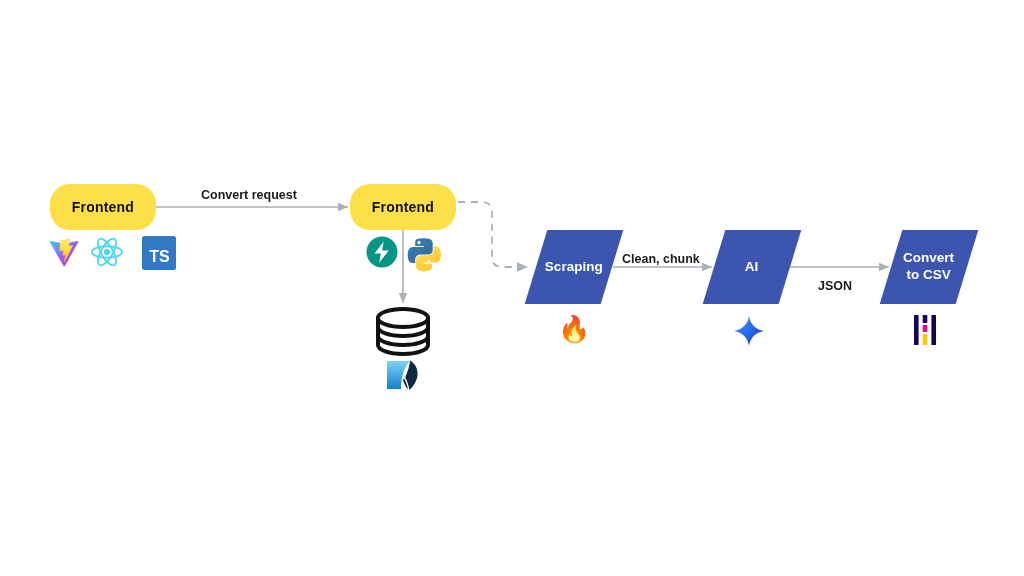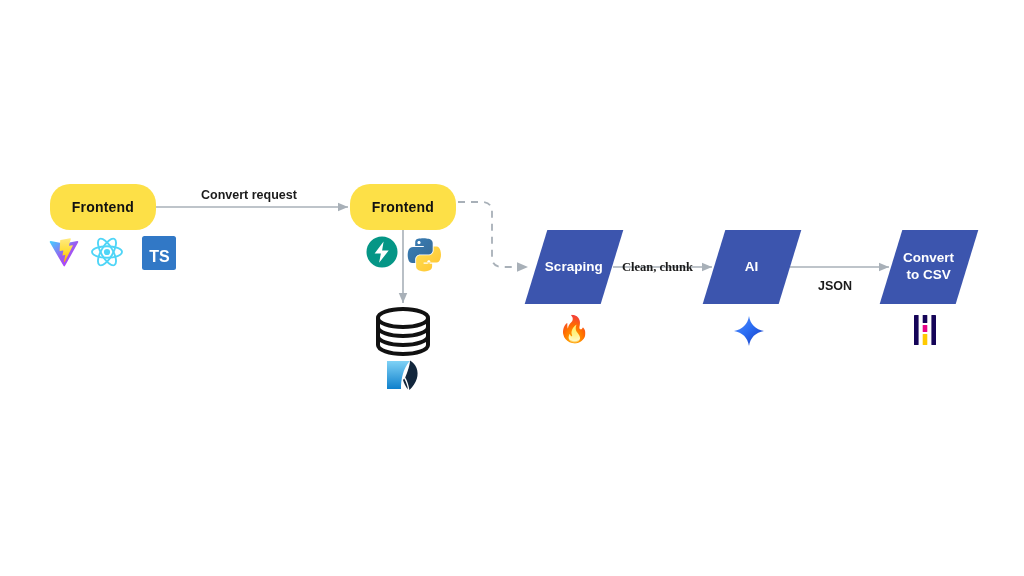--- a/index.html
+++ b/index.html
@@ -231,17 +231,17 @@
         <rect x="19.4" y="2" width="4.6" height="30" rx="0.6" fill="#150458"></rect>
         <rect x="10.7" y="2" width="4.6" height="8" rx="0.6" fill="#150458"></rect>
         <rect x="10.7" y="12" width="4.6" height="7" rx="0.6" fill="#e70488"></rect>
         <rect x="10.7" y="21" width="4.6" height="11" rx="0.6" fill="#ffca00"></rect>
       </svg>
     </span>
   </div>
 
   <div class="edge-label" style="left:201px; top:188px;">Convert request</div>
 
-  <div class="edge-label" style="left:622px; top:260px;font-family:Liberation Serif, serif;">Clean, chunk</div>
+  <div class="edge-label" style="left:622px; top:252px;">Clean, chunk</div>
 
   <div class="edge-label" style="left:818px; top:253px;margin-top:26px;">JSON</div>
 
 </div>
 
 </body></html>

